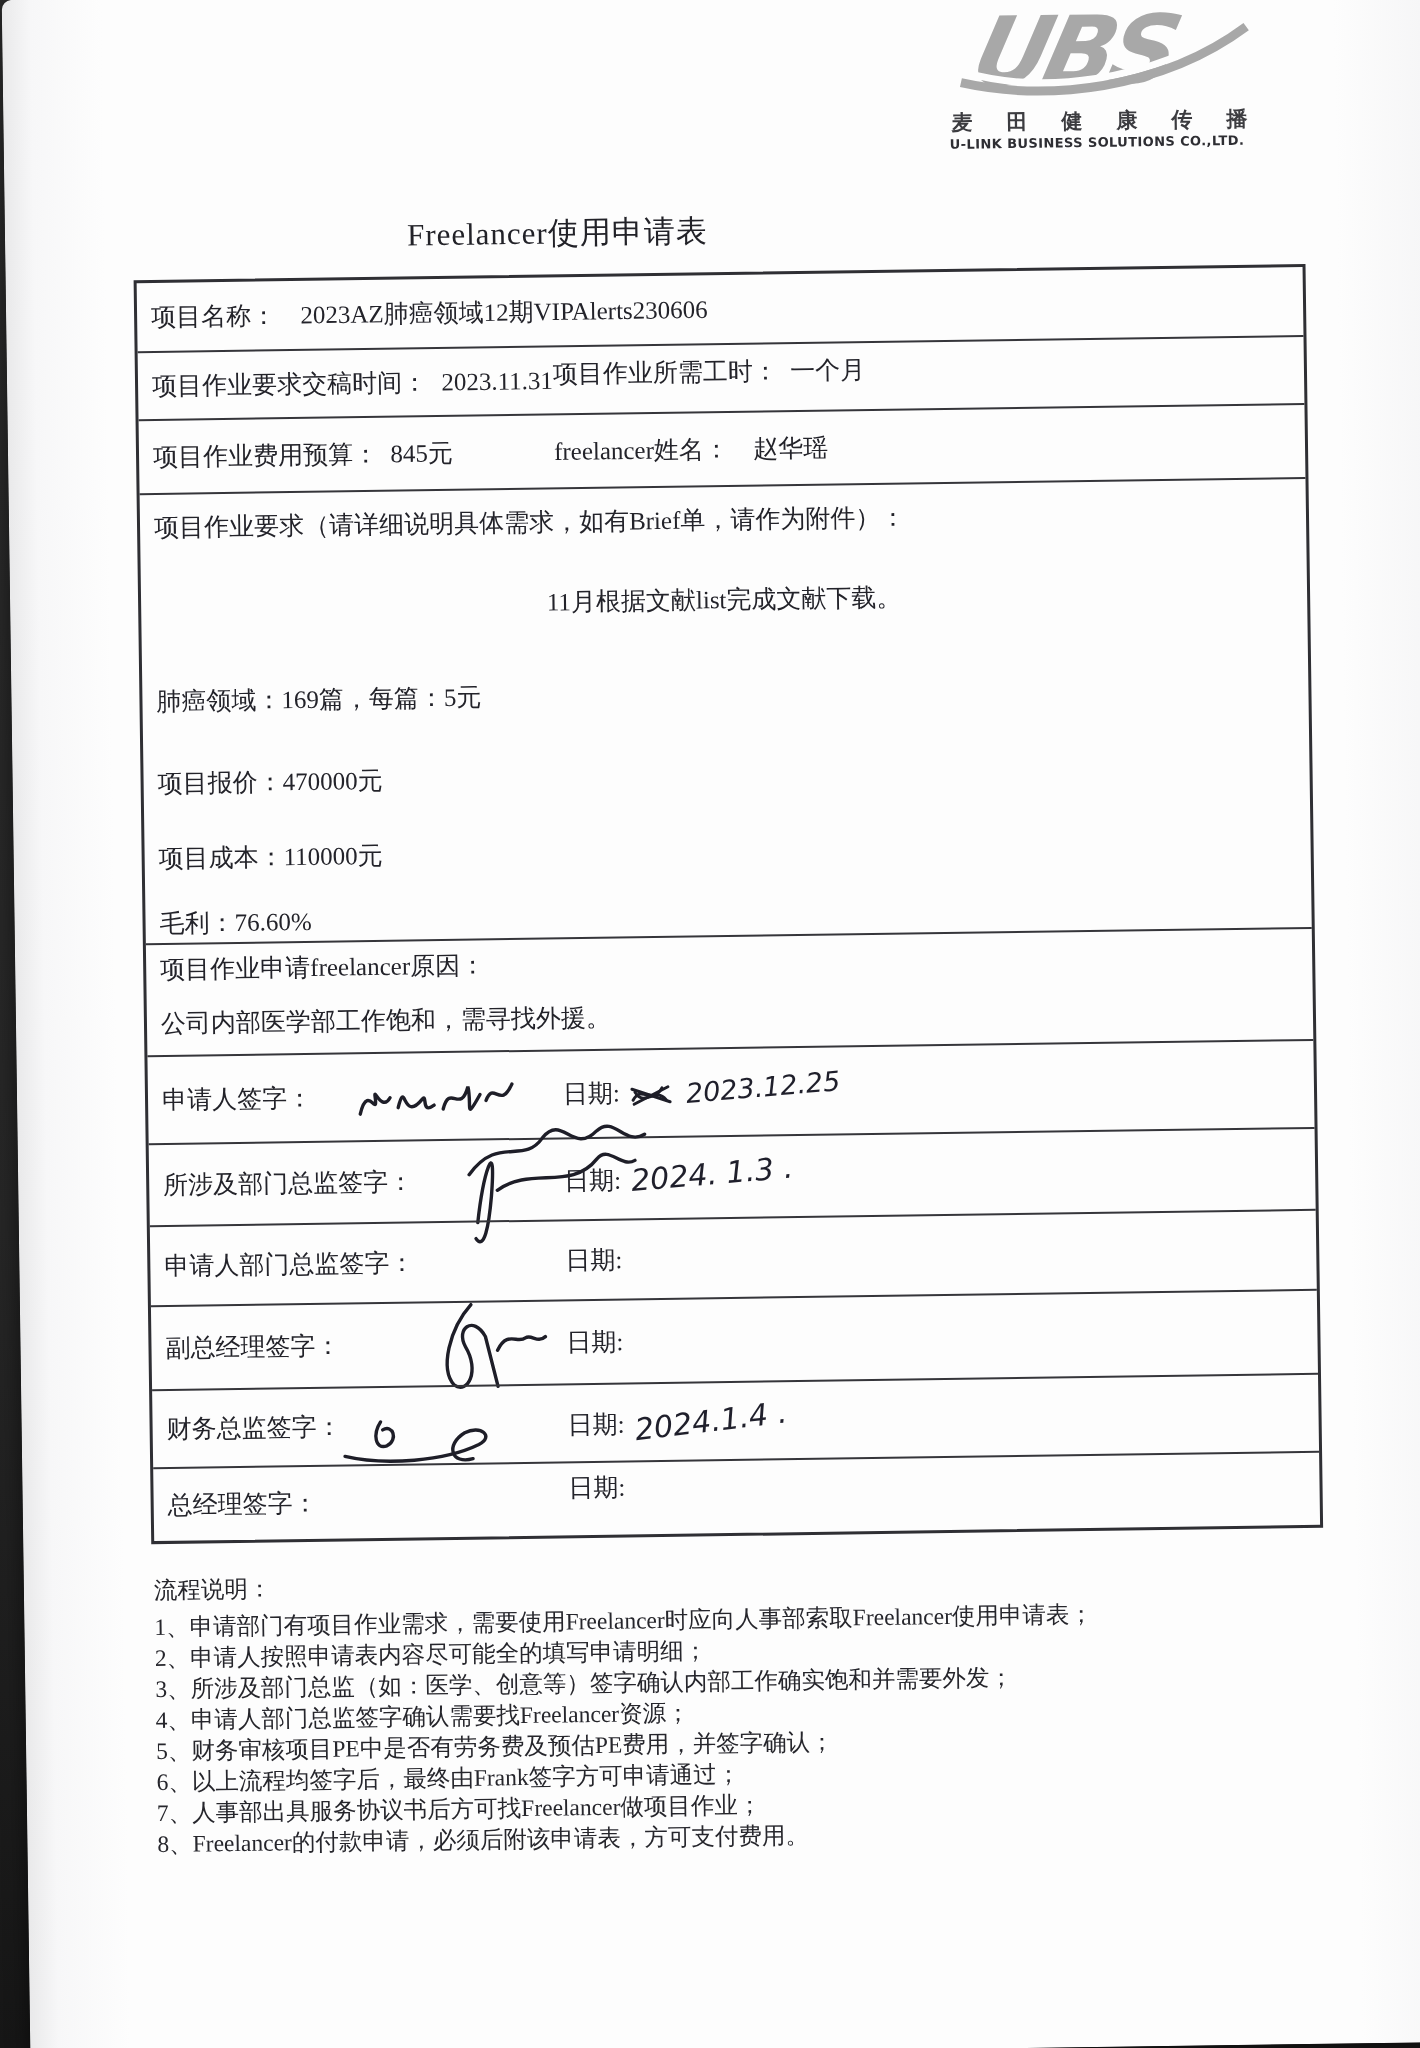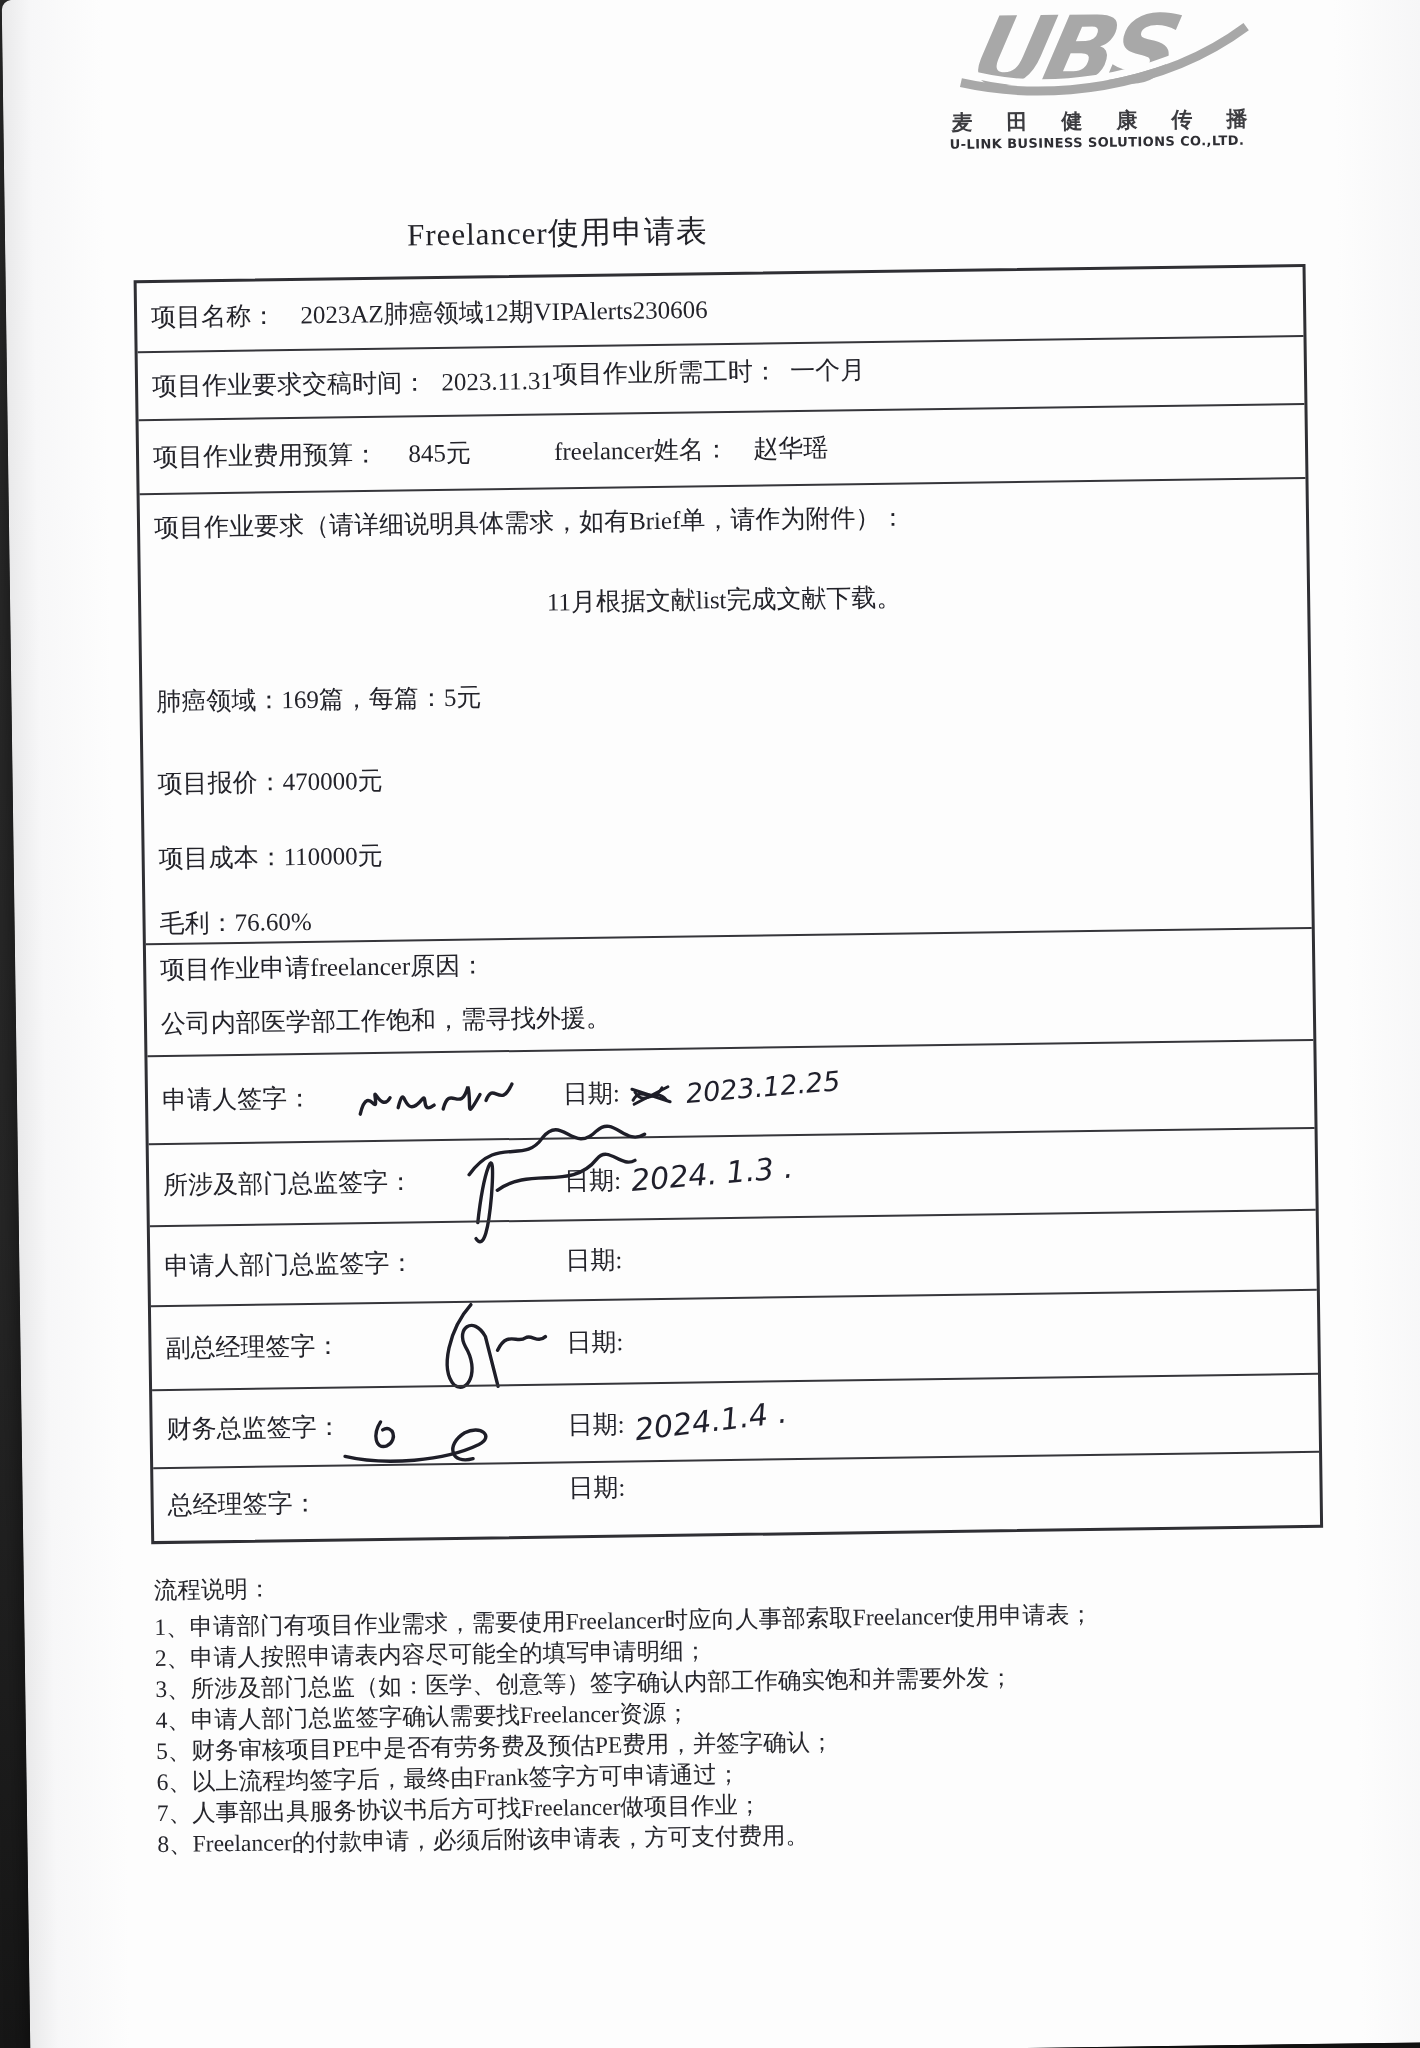--- a/index.html
+++ b/index.html
@@ -102,21 +102,21 @@
         </div>
         <div class="cell-text col2" style="top:10px;">
           <span>项目作业所需工时：</span>
           <span class="val" style="margin-left:6px;">一个月</span>
         </div>
       </div>
 
       <div class="row" style="height:74px;">
         <div class="cell-text vmid">
           <span>项目作业费用预算：</span>
-          <span class="val" style="margin-left:24px;">845元</span>
+          <span class="val" style="margin-left:6px;">845元</span>
         </div>
         <div class="cell-text col2 vmid">
           <span>freelancer姓名：</span>
           <span class="val">赵华瑶</span>
         </div>
       </div>
 
       <div class="row" style="height:450px;">
         <div class="big-line" style="top:16px;">项目作业要求（请详细说明具体需求，如有Brief单，请作为附件）：</div>
         <div class="big-line centered" style="top:96px;">11月根据文献list完成文献下载。</div>

